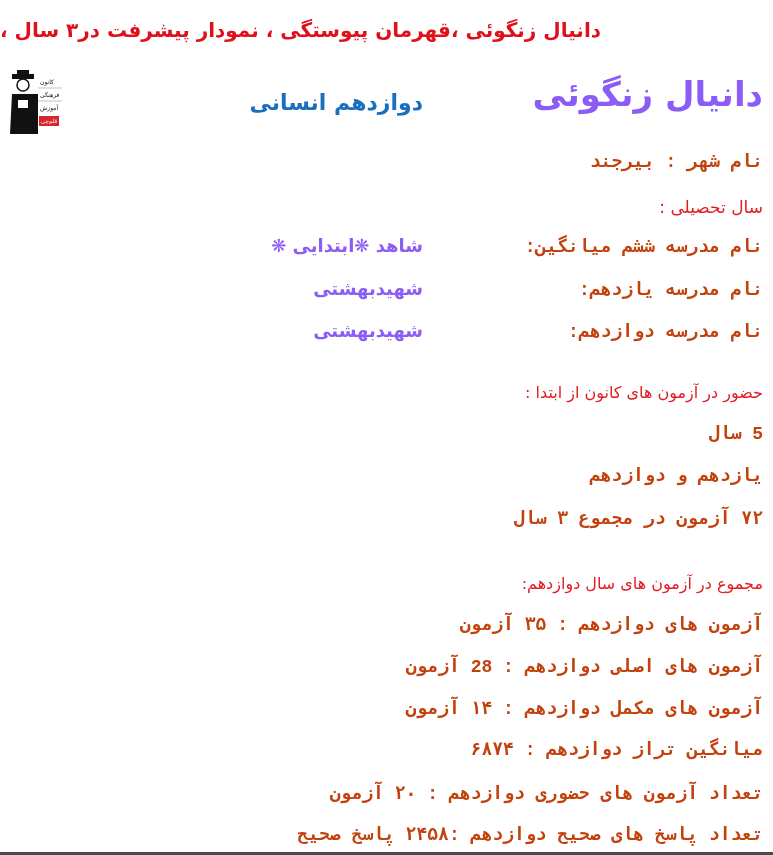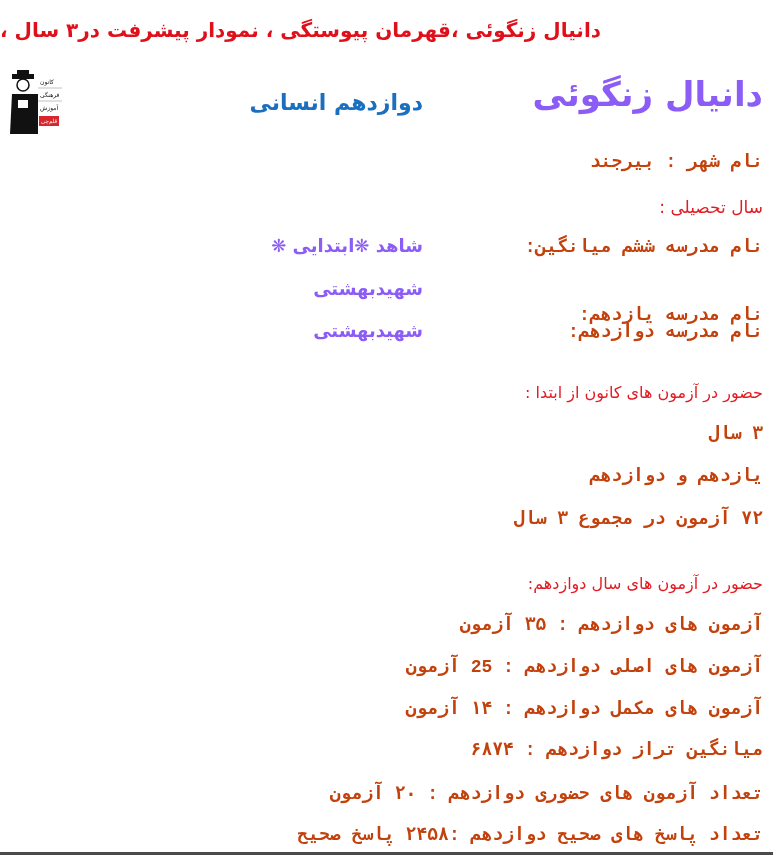--- a/index.html
+++ b/index.html
@@ -98,32 +98,32 @@
 <div class="abs rtl student-name">دانیال زنگوئی</div>
 <div class="abs rtl grade-field">دوازدهم انسانی</div>
 
 <div class="abs rtl bold-line" style="top:150px; right:10px;">نام شهر : بیرجند</div>
 
 <div class="abs rtl red-line" style="top:197px; right:10px; font-size:17px;">سال تحصیلی :</div>
 
 <div class="abs rtl bold-line" style="top:235px; right:10px;">نام مدرسه ششم میانگین:</div>
 <div class="abs rtl value-col" style="top:235px; right:350px;">شاهد  ❋ابتدایی ❋</div>
 
-<div class="abs rtl bold-line" style="top:278px; right:10px;margin-top:25px;">نام مدرسه یازدهم:</div>
+<div class="abs rtl bold-line" style="top:278px; right:10px;">نام مدرسه یازدهم:</div>
 <div class="abs rtl value-col" style="top:278px; right:350px;">شهیدبهشتی</div>
 
 <div class="abs rtl bold-line" style="top:320px; right:10px;">نام مدرسه دوازدهم:</div>
 <div class="abs rtl value-col" style="top:320px; right:350px;">شهیدبهشتی</div>
 
 <div class="abs rtl red-line" style="top:383px; right:10px;">حضور در آزمون های کانون از ابتدا :</div>
-<div class="abs rtl bold-line" style="top:422px; right:10px;">۳ سال</div>
+<div class="abs rtl bold-line" style="top:422px; right:10px;">5 سال</div>
 <div class="abs rtl bold-line" style="top:464px; right:10px;">یازدهم و دوازدهم</div>
 <div class="abs rtl bold-line" style="top:507px; right:10px;text-align:center;">۷۲ آزمون در مجموع ۳ سال</div>
 
-<div class="abs rtl red-line" style="top:574px; right:10px;">حضور در آزمون های سال دوازدهم:</div>
+<div class="abs rtl red-line" style="top:574px; right:10px;">مجموع در آزمون های سال دوازدهم:</div>
 <div class="abs rtl bold-line" style="top:613px; right:10px;">آزمون های دوازدهم : ۳۵ آزمون</div>
-<div class="abs rtl bold-line" style="top:655px; right:10px;">آزمون های اصلی دوازدهم : 25 آزمون</div>
+<div class="abs rtl bold-line" style="top:655px; right:10px;">آزمون های اصلی دوازدهم : 28 آزمون</div>
 <div class="abs rtl bold-line" style="top:697px; right:10px;">آزمون های مکمل دوازدهم : ۱۴ آزمون</div>
 <div class="abs rtl bold-line" style="top:738px; right:10px;">میانگین تراز دوازدهم : ۶۸۷۴</div>
 <div class="abs rtl bold-line" style="top:782px; right:10px;">تعداد آزمون های حضوری دوازدهم : ۲۰ آزمون</div>
 <div class="abs rtl bold-line" style="top:823px; right:10px;">تعداد پاسخ های صحیح دوازدهم :۲۴۵۸ پاسخ صحیح</div>
 
 <div class="abs bottom-rule"></div>
 
 </body></html>

